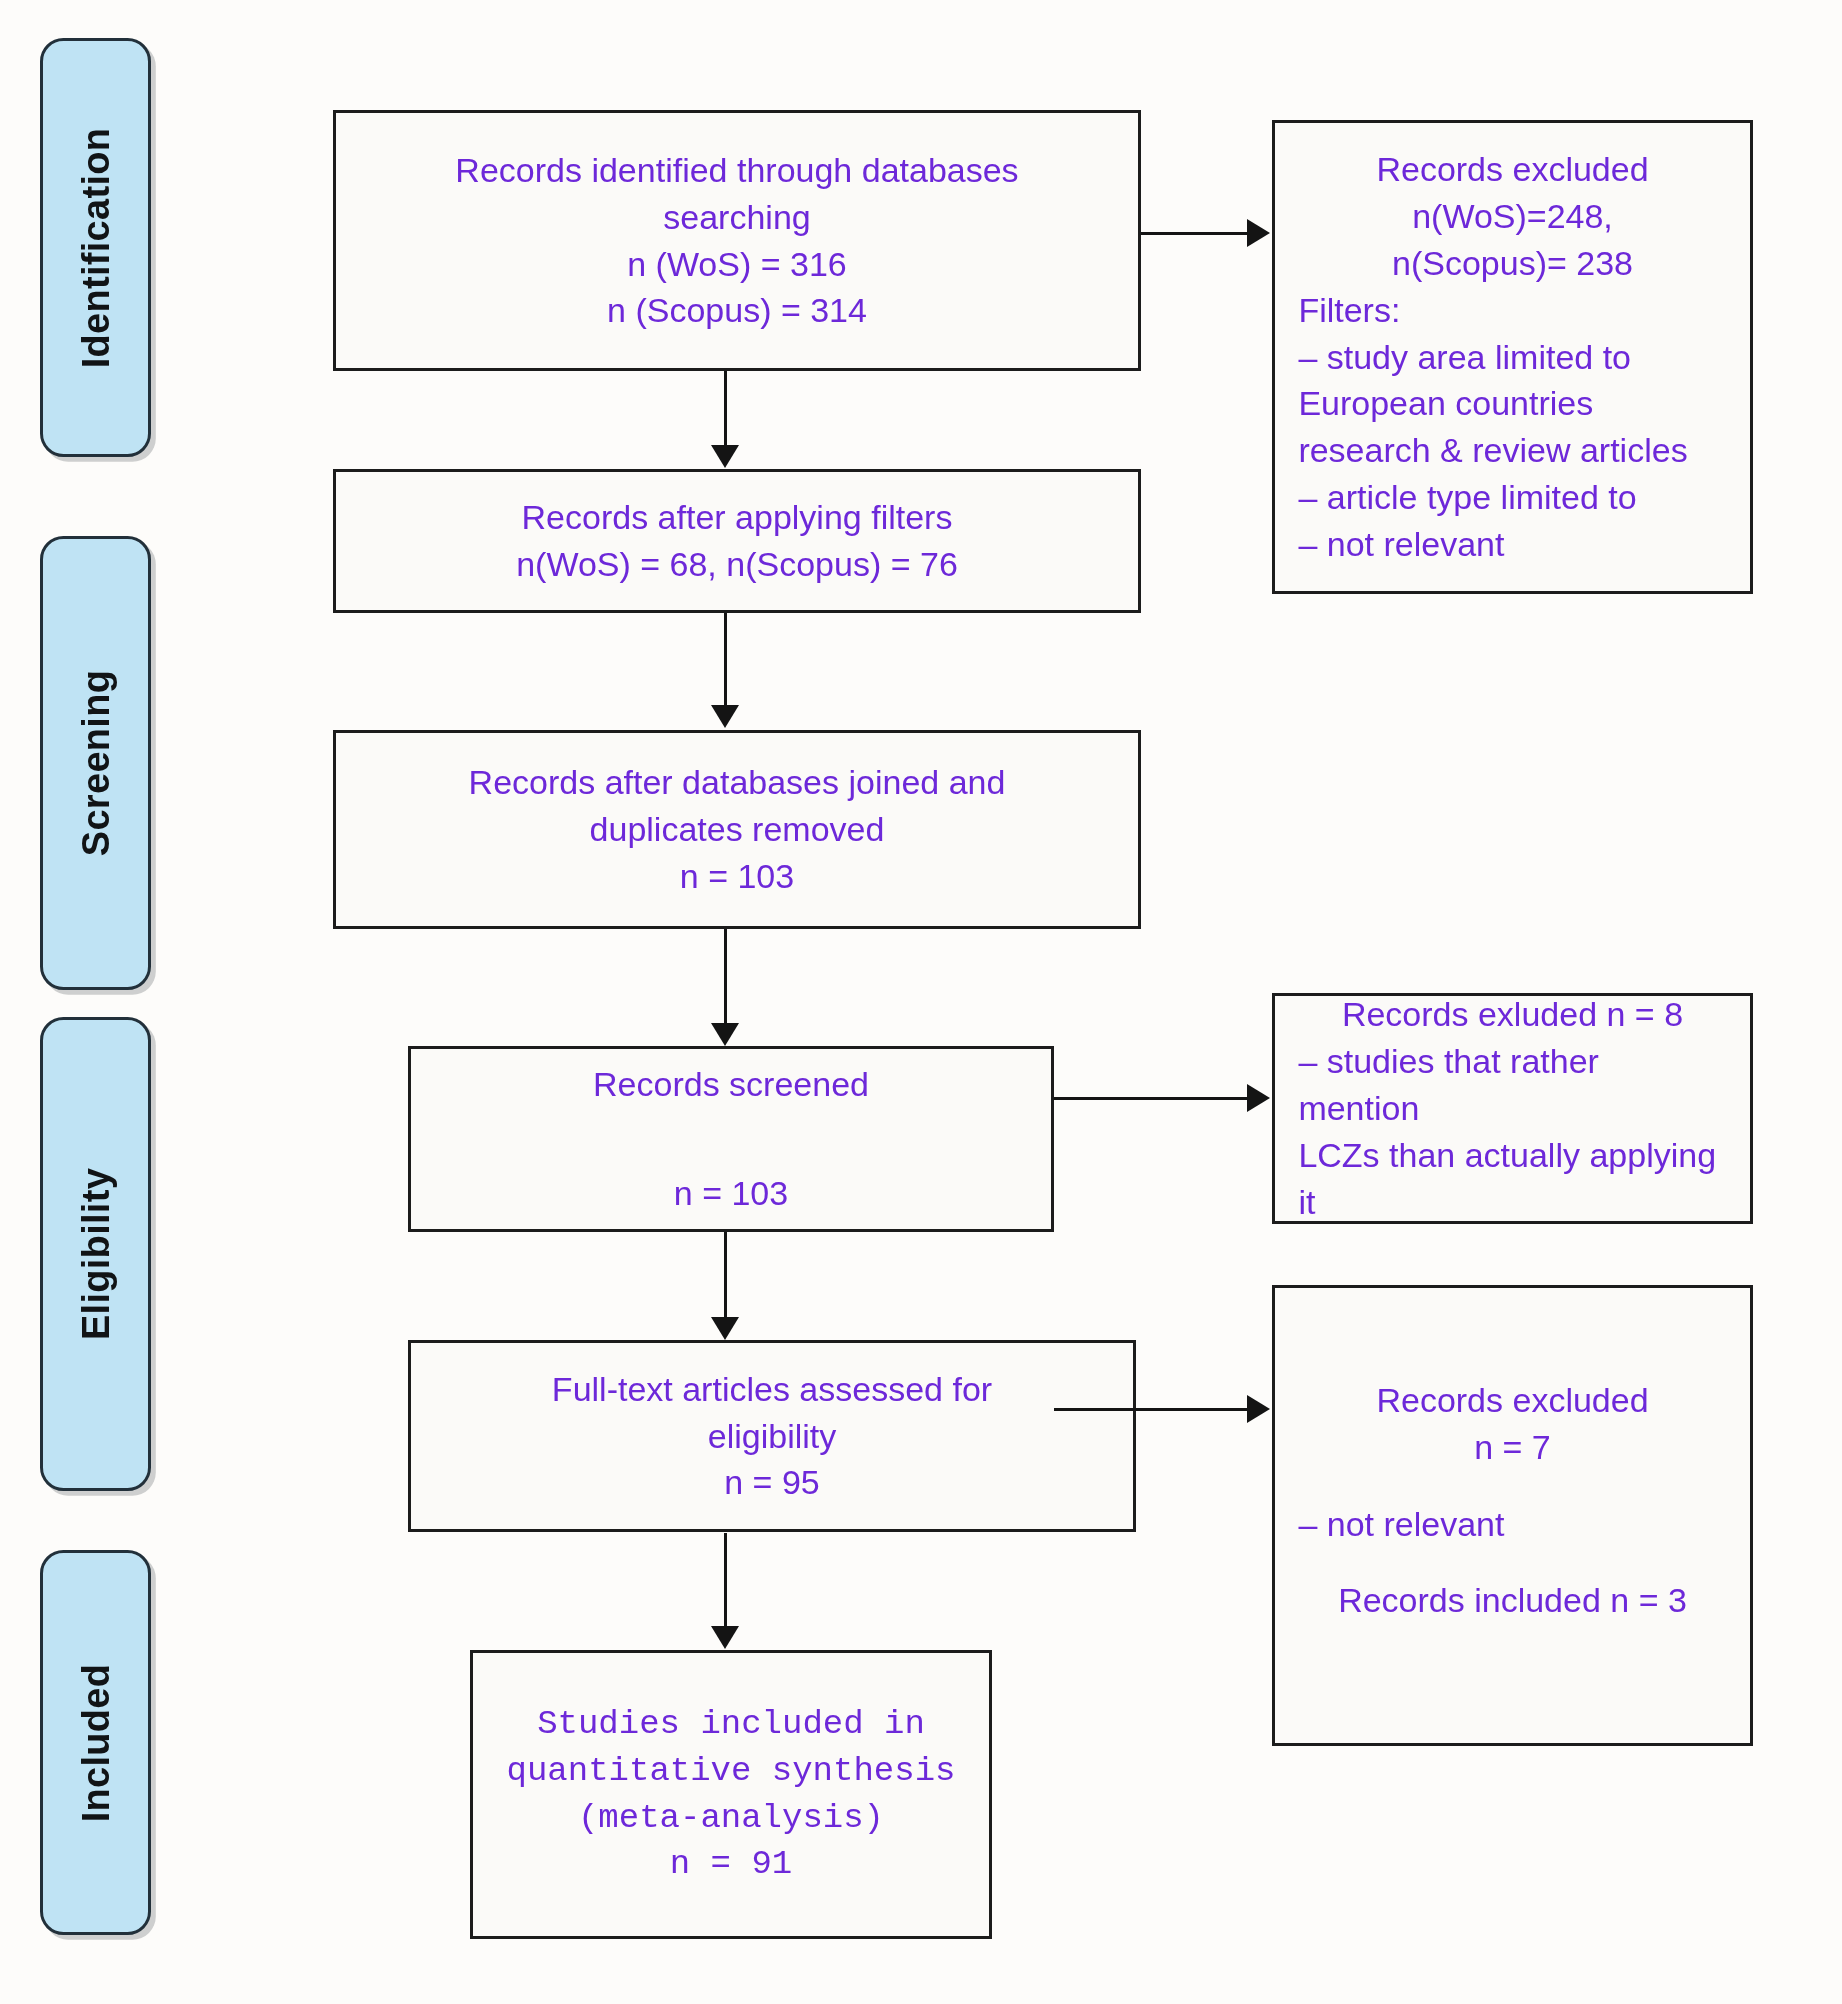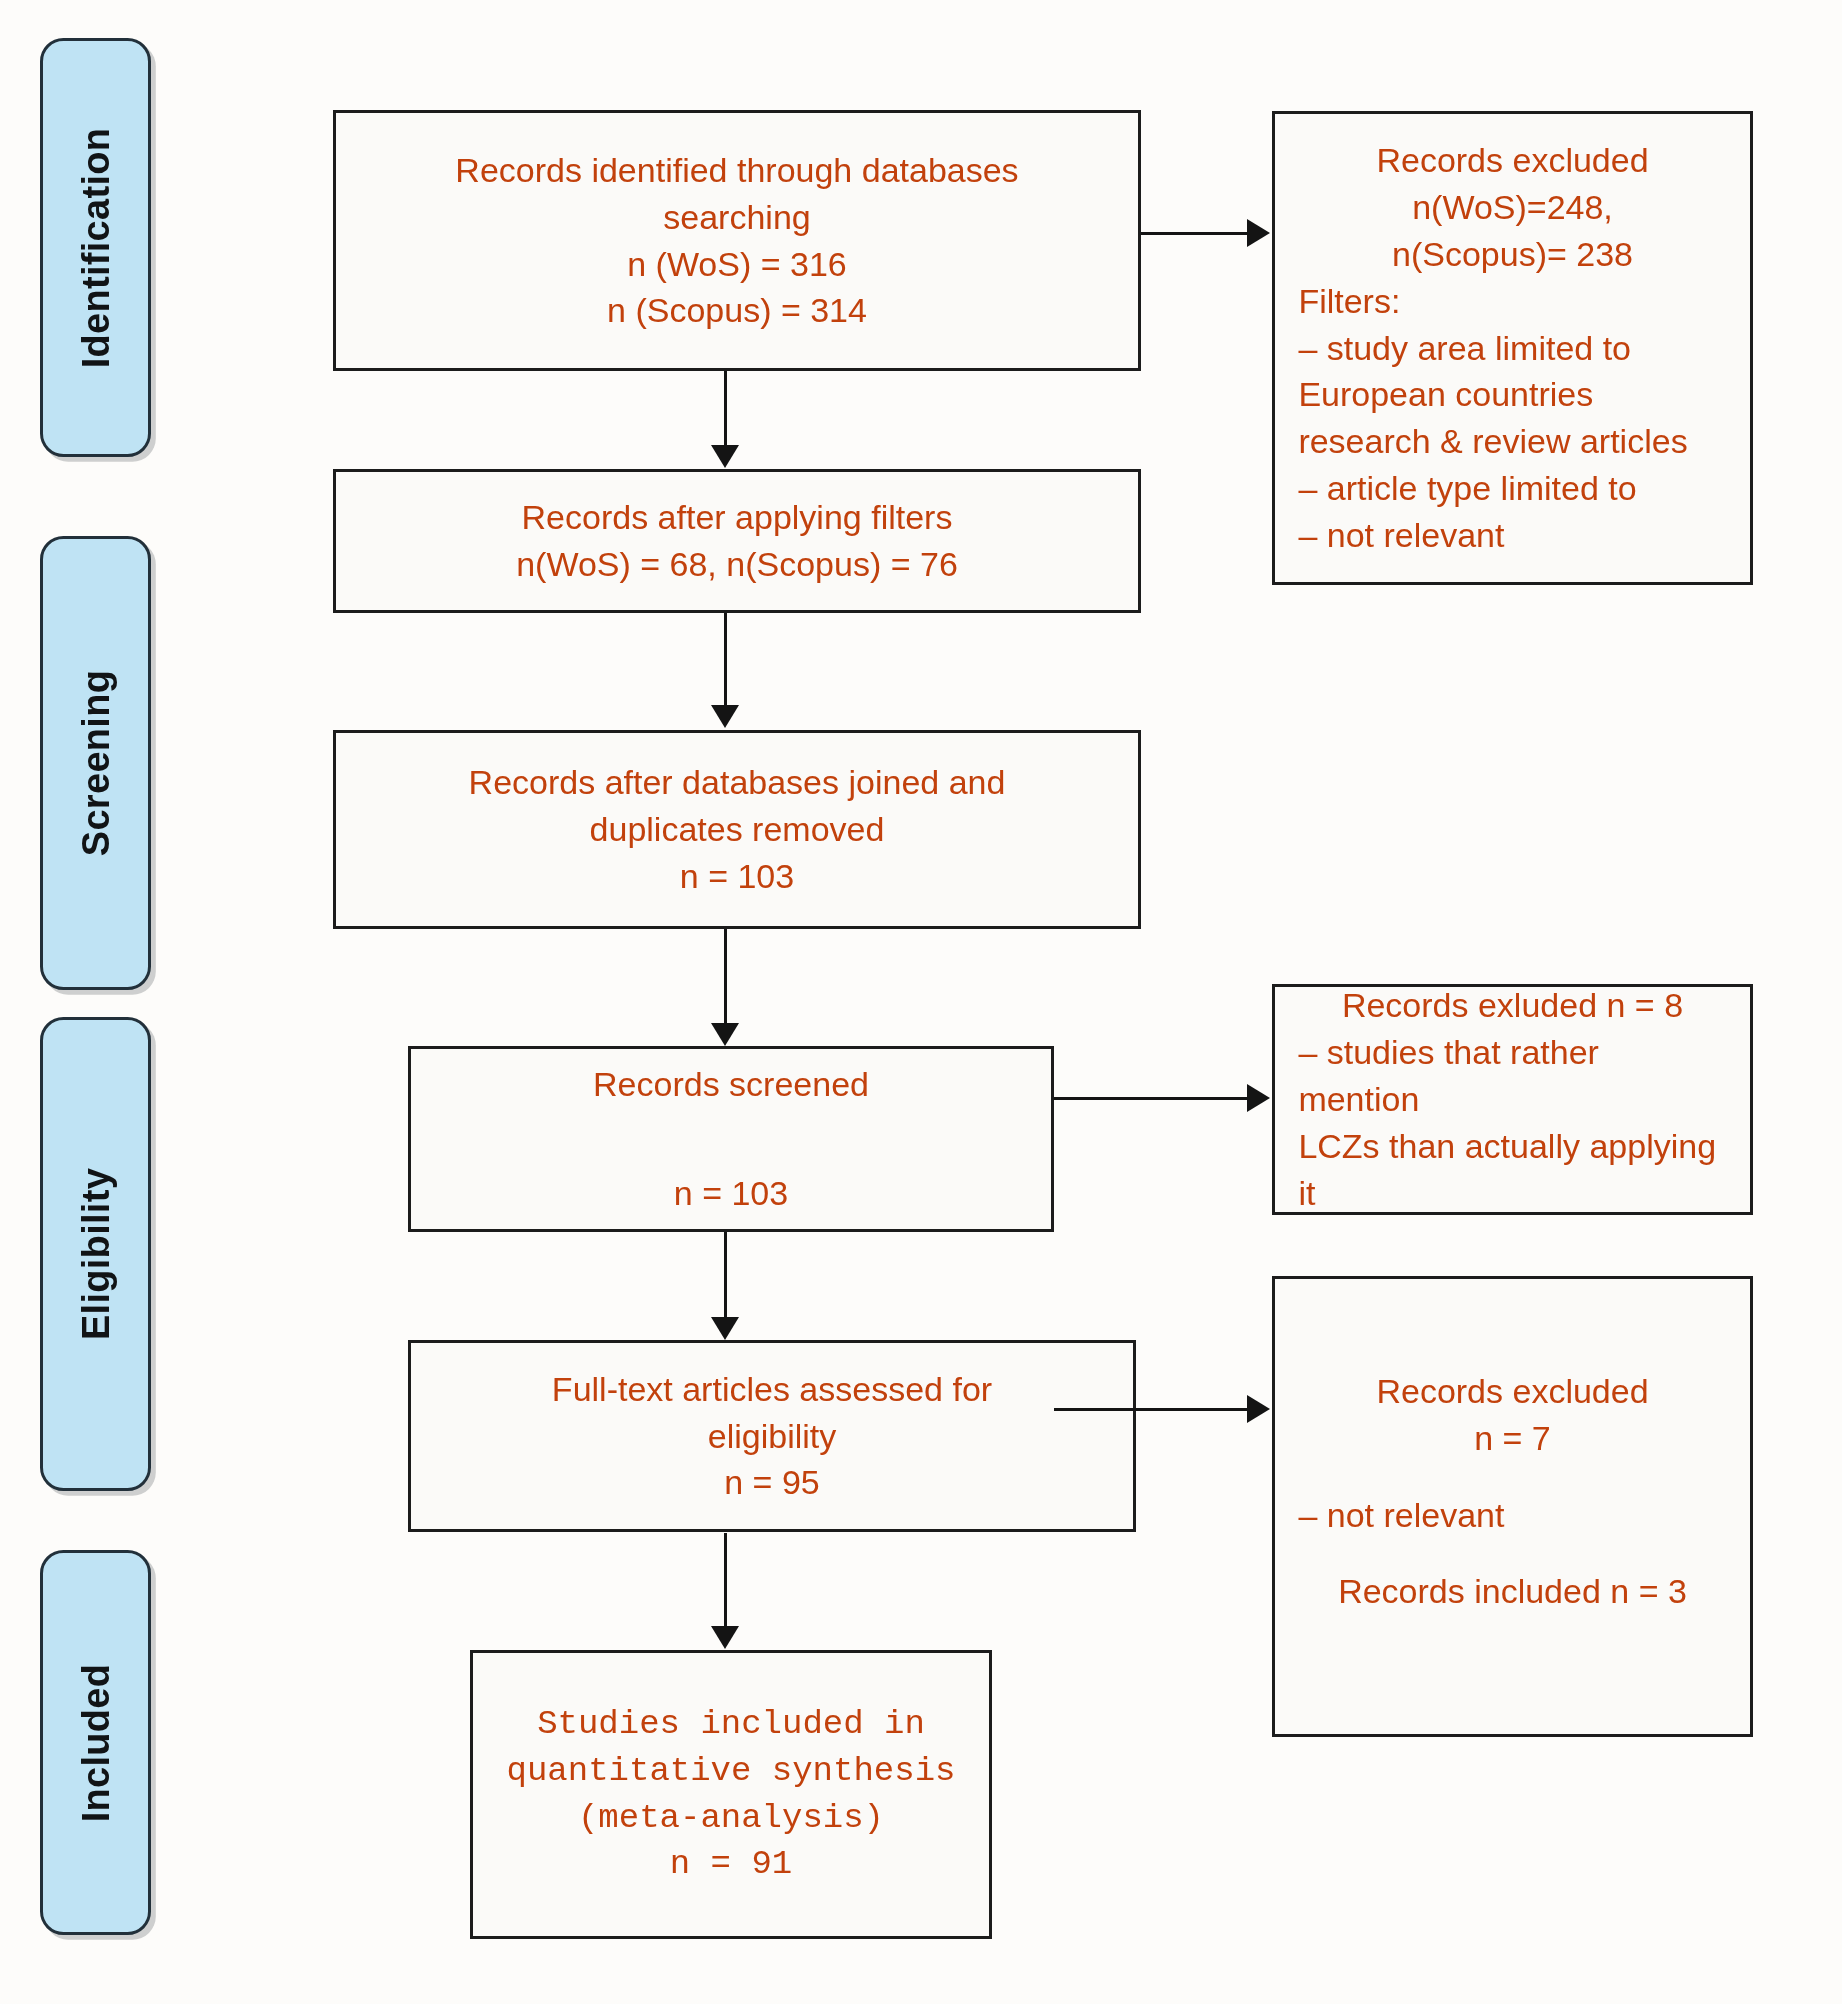--- a/index.html
+++ b/index.html
@@ -37,26 +37,26 @@
   }
 
   
   .box {
     position: absolute;
     background: #fbfaf8;
     border: 3.4px solid #1c1c1c;
     display: flex;
     flex-direction: column;
     justify-content: center;
-    color: #c2410c;
+    color: #6d28d9;
     font-size: 34px;
     line-height: 1.38;
   }
   .box.center { align-items: center; text-align: center; padding: 12.4px 20.6px; }
-  .box.leftal { align-items: center; text-align: left; padding: 12.4px 23.4px; }
+  .box.leftal { align-items: center; text-align: left; padding: 12.4px 23.4px; margin-top: 9px; }
   .box .ln { display: block; width: 100%; }
   .box .ctr { text-align: center; }
   .box .lft { text-align: left; }
   .box .gap { height: 30px; }
 
   
   .vline {
     position: absolute;
     width: 3.4px;
     background: #141414;

